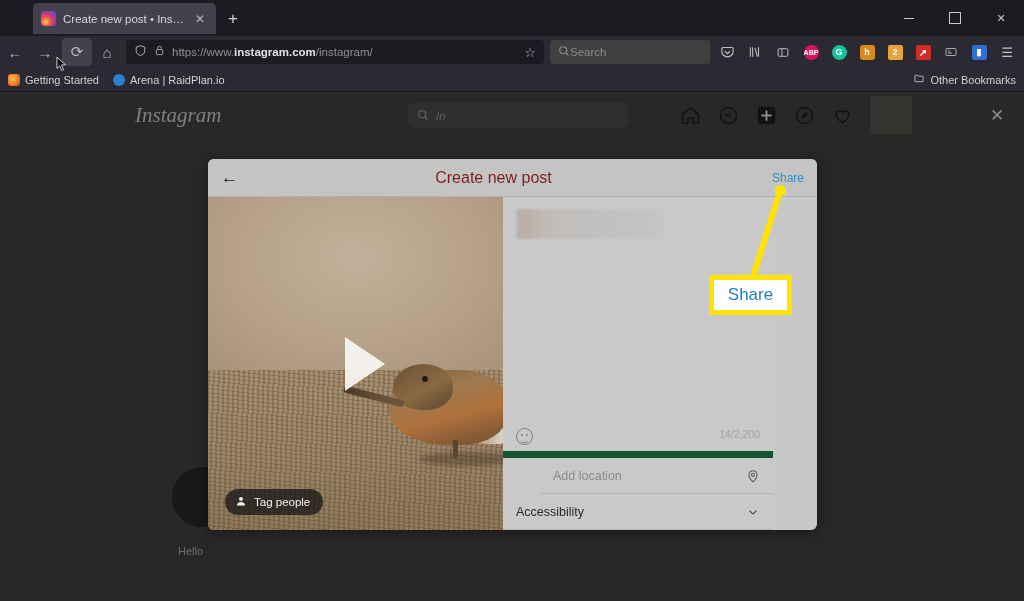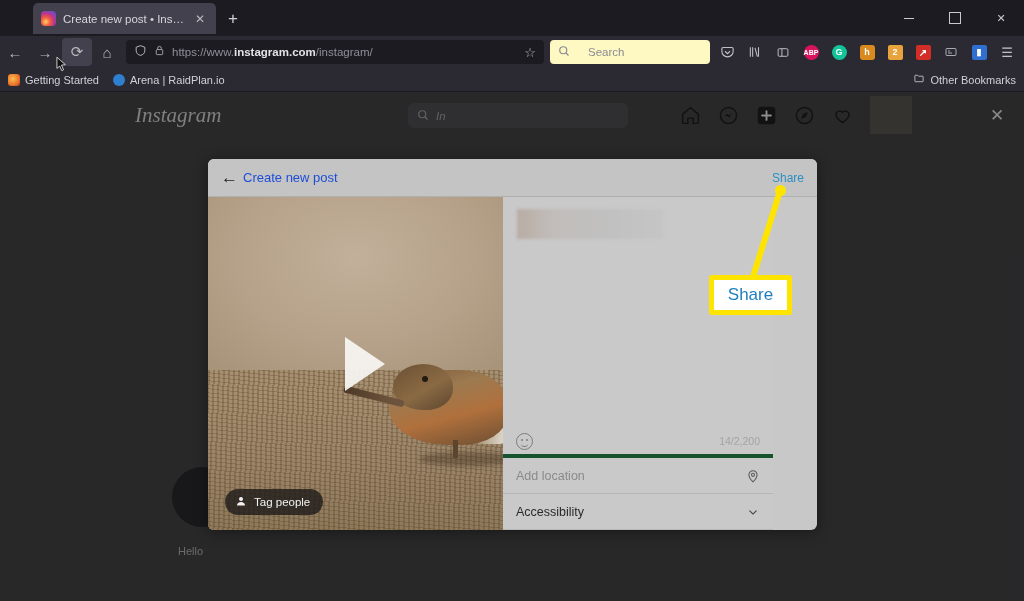--- a/index.html
+++ b/index.html
@@ -57,22 +57,22 @@
   .navbtn.reload { background:#42414d; border-radius:4px; margin-left:2px;}
   .urlbar {
     flex:1 1 auto; height:24px; background:#1c1b22; border-radius:4px;
     margin:0 6px 0 4px; display:flex; align-items:center; padding:0 8px; gap:7px;
     min-width:0;
   }
   .url-text { color:#8f8f98; font-size:11.5px; white-space:nowrap; overflow:hidden; }
   .url-text b { color:#e3e3e6; font-weight:600; }
   .star-btn { margin-left:auto; color:#b8b8bf; font-size:13px; flex:0 0 auto; }
   .searchbar {
-    width:160px; height:24px; background:#fef9c3; border-radius:4px;
-    display:flex; align-items:center; padding:0 8px; gap:18px; flex:0 0 auto;
+    width:160px; height:24px; background:#404040; border-radius:4px;
+    display:flex; align-items:center; padding:0 8px; gap:0; flex:0 0 auto;
   }
   .search-ph { color:#8a8a93; font-size:11.5px; }
   .ext-strip { display:flex; align-items:center; gap:2px; padding:0 4px; flex:0 0 auto; }
   .ext {
     width:26px; height:26px; display:flex; align-items:center; justify-content:center;
     color:#c0c0c6; font-size:13px; position:relative;
   }
   .badge-ico { width:15px; height:15px; border-radius:50%; font-size:7px; color:#fff;
     display:flex; align-items:center; justify-content:center; font-weight:bold; }
 
@@ -127,21 +127,21 @@
     position:absolute; left:208px; top:159px; width:609px; height:371px;
     background:#c8c8c8; border-radius:6px; overflow:hidden;
     box-shadow:0 2px 14px rgba(0,0,0,.4);
   }
   .modal-head {
     height:38px; background:#c4c4c4; border-bottom:1px solid #b0b0b0;
     display:flex; align-items:center; padding:0 13px;
   }
   .modal-back { width:22px; color:#1d1d1d; font-size:17px; line-height:1; }
   .modal-title {
-    flex:1 1 auto; color:#1d4ed8; font-size:13px;
+    flex:1 1 auto; text-align:center; color:#7f1d1d; font-size:16px;
   }
   .modal-share {
     width:60px; text-align:right; color:#2d8fc4; font-size:12px;
   }
   .modal-body { display:flex; height:333px; }
 
   .media {
     width:295px; height:333px; position:relative; overflow:hidden;
     background:#b09d86;
   }
@@ -209,41 +209,41 @@
   }
   .sp-user { padding:12px 14px 0 14px; }
   .sp-userblock {
     width:146px; height:30px;
     background:linear-gradient(90deg,#b9aca4 0%,#c2bdba 25%,#c0c0c0 60%,#c5c5c5 100%);
     filter:blur(1.5px);
   }
   .sp-caption { padding:9px 14px 0 14px; color:#222; font-size:12.5px; }
   .sp-spacer { flex:1 1 auto; }
   .sp-meta {
-    height:30px; border-bottom:4px solid #14532d;
-    display:flex; align-items:center; padding:0 13px;
+    height:30px; border-bottom:7px solid #14532d;
+    display:flex; align-items:flex-start; padding:0 13px;
   }
   .sp-emoji {
     width:17px; height:17px; border-radius:50%; border:1px solid #7d7d7d;
     position:relative;
   }
   .sp-emoji::before {
     content:""; position:absolute; left:3.5px; top:5px; width:2px; height:2px;
     border-radius:50%; background:#7d7d7d; box-shadow:5px 0 0 #7d7d7d;
   }
   .sp-emoji::after {
     content:""; position:absolute; left:4px; top:9px; width:7px; height:3.5px;
     border-bottom:1.2px solid #7d7d7d; border-radius:0 0 5px 5px;
   }
   .sp-count { margin-left:auto; color:#a4a4a4; font-size:10.5px; }
   .sp-row {
     height:36px; border-bottom:1px solid #b6b6b6;
     display:flex; align-items:center; padding:0 13px; color:#2a2a2a; font-size:12.5px;
   }
-  .sp-row.placeholder { color:#8a8a8a; }
+  .sp-row.placeholder { color:#8a8a8a;margin-left:37px; }
   .sp-row-ico { margin-left:auto; color:#4a4a4a; display:flex; align-items:center; }
 
   
   .callout-dot {
     position:absolute; left:775px; top:185px; width:11px; height:11px;
     border-radius:50%; background:#ffe400; z-index:30;
   }
   .callout-line {
     position:absolute; left:0; top:0; width:1024px; height:601px;
     pointer-events:none; z-index:29;

